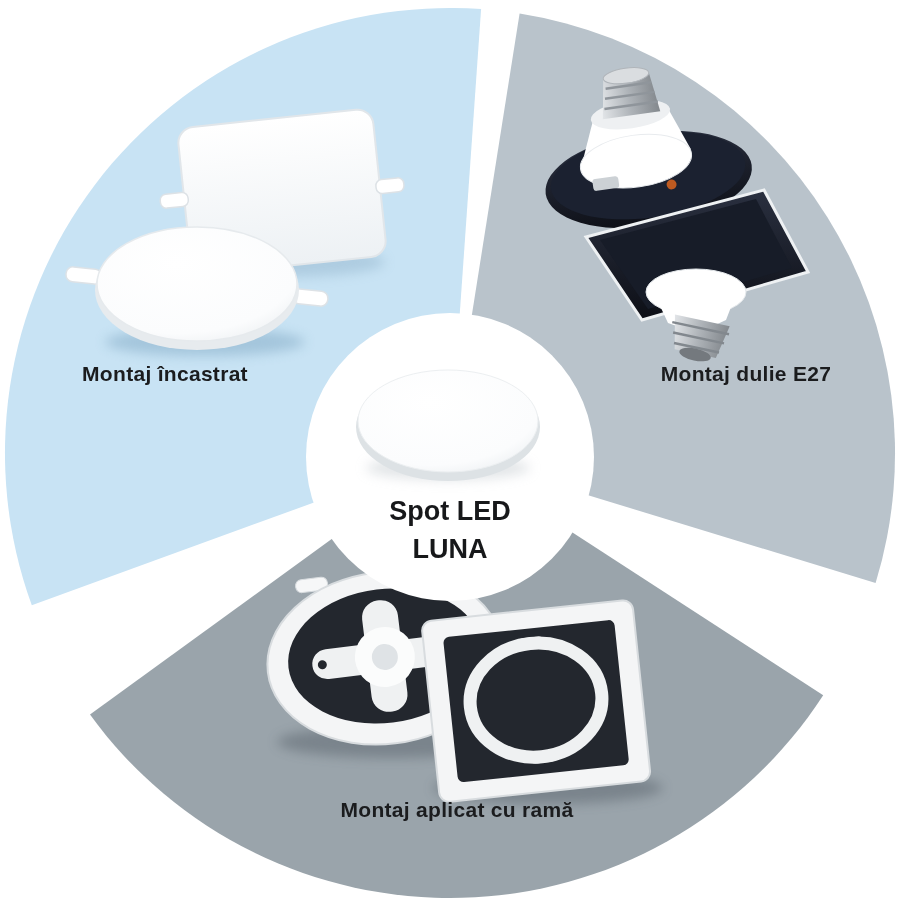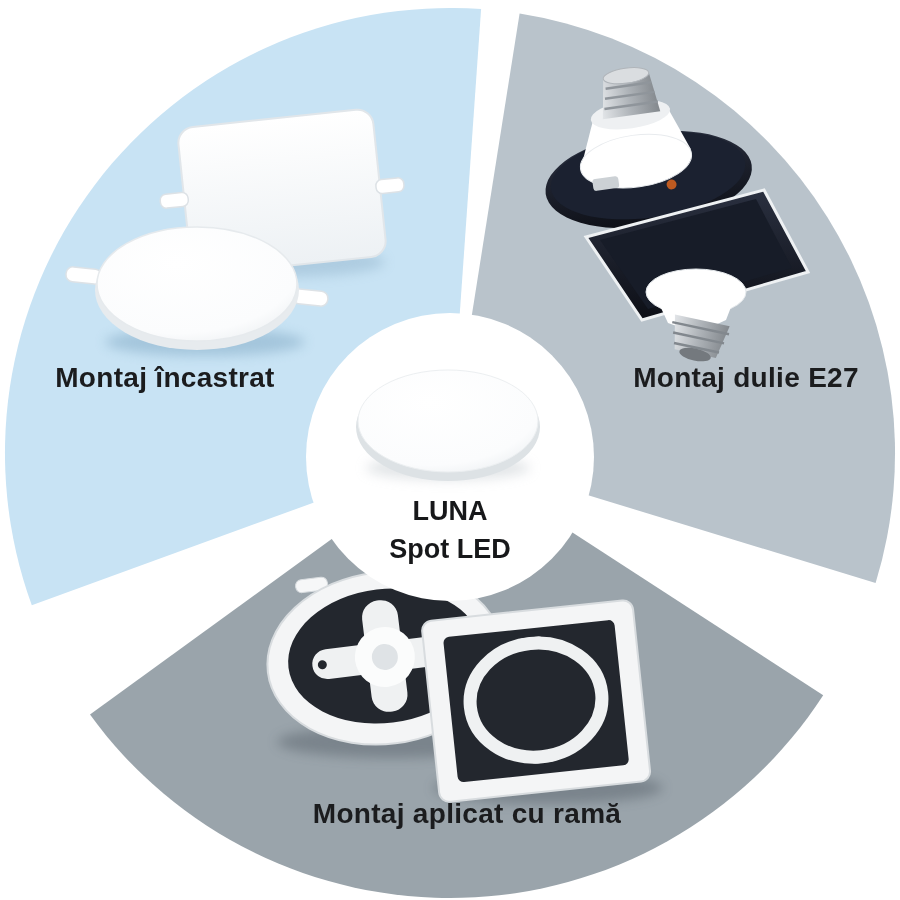--- a/index.html
+++ b/index.html
@@ -9,27 +9,27 @@
     height: 900px;
     background: #ffffff;
     overflow: hidden;
     font-family: "Liberation Sans", "DejaVu Sans", sans-serif;
   }
   .art { position: absolute; left: 0; top: 0; }
   .label {
     position: absolute;
     font-weight: 700;
     color: #1b1c1e;
-    font-size: 28px;
+    font-size: 21px;
     text-align: center;
     letter-spacing: 0.3px;
   }
   .label-recessed { left: 30px;  top: 362px; width: 270px; }
   .label-adapter  { left: 608px; top: 362px; width: 276px; }
-  .label-surface  { left: 300px; top: 798px; width: 334px; }
+  .label-surface  { left: 290px; top: 798px; width: 334px; }
   .center-text {
     position: absolute;
     left: 330px; top: 492px; width: 240px;
     text-align: center;
     font-weight: 700;
     color: #17181a;
     font-size: 27px;
     line-height: 38px;
   }
 </style>
@@ -143,17 +143,17 @@
     </g>
   </svg>
 
   <div class="label label-recessed">Montaj încastrat</div>
 
   <div class="label label-adapter">Montaj dulie E27</div>
 
   <div class="label label-surface">Montaj aplicat cu ramă</div>
 
   <div class="center-text">
+    <div>Spot LED</div>
     <div>LUNA</div>
-    <div>Spot LED</div>
   </div>
 
 </div>
 
 </body></html>

